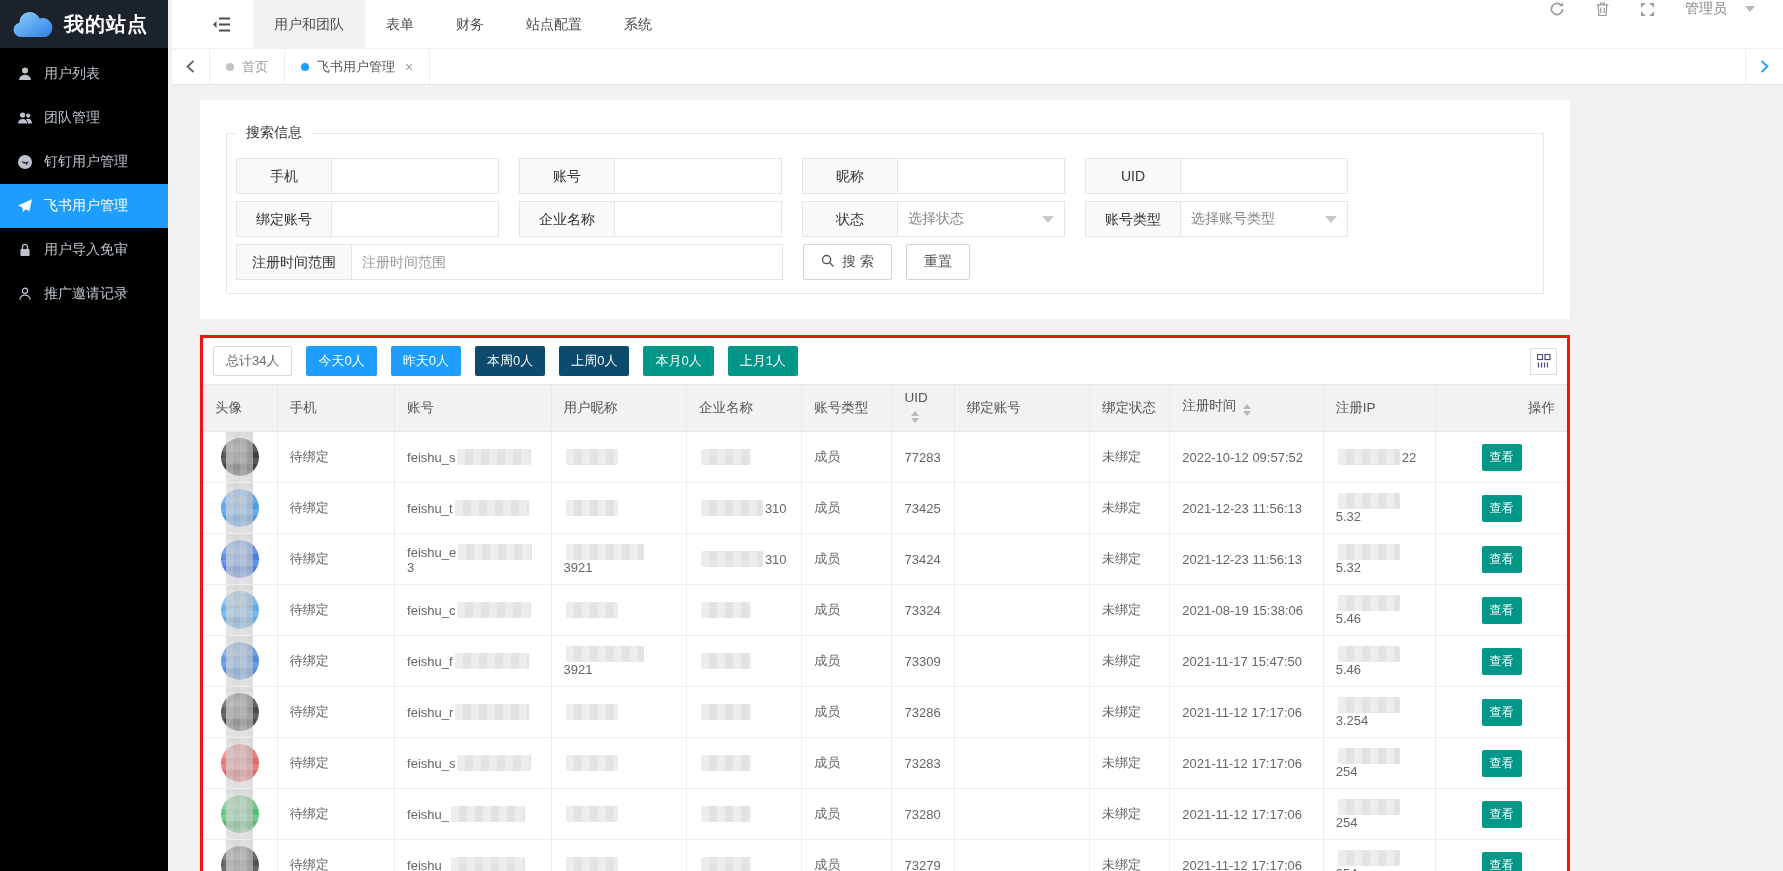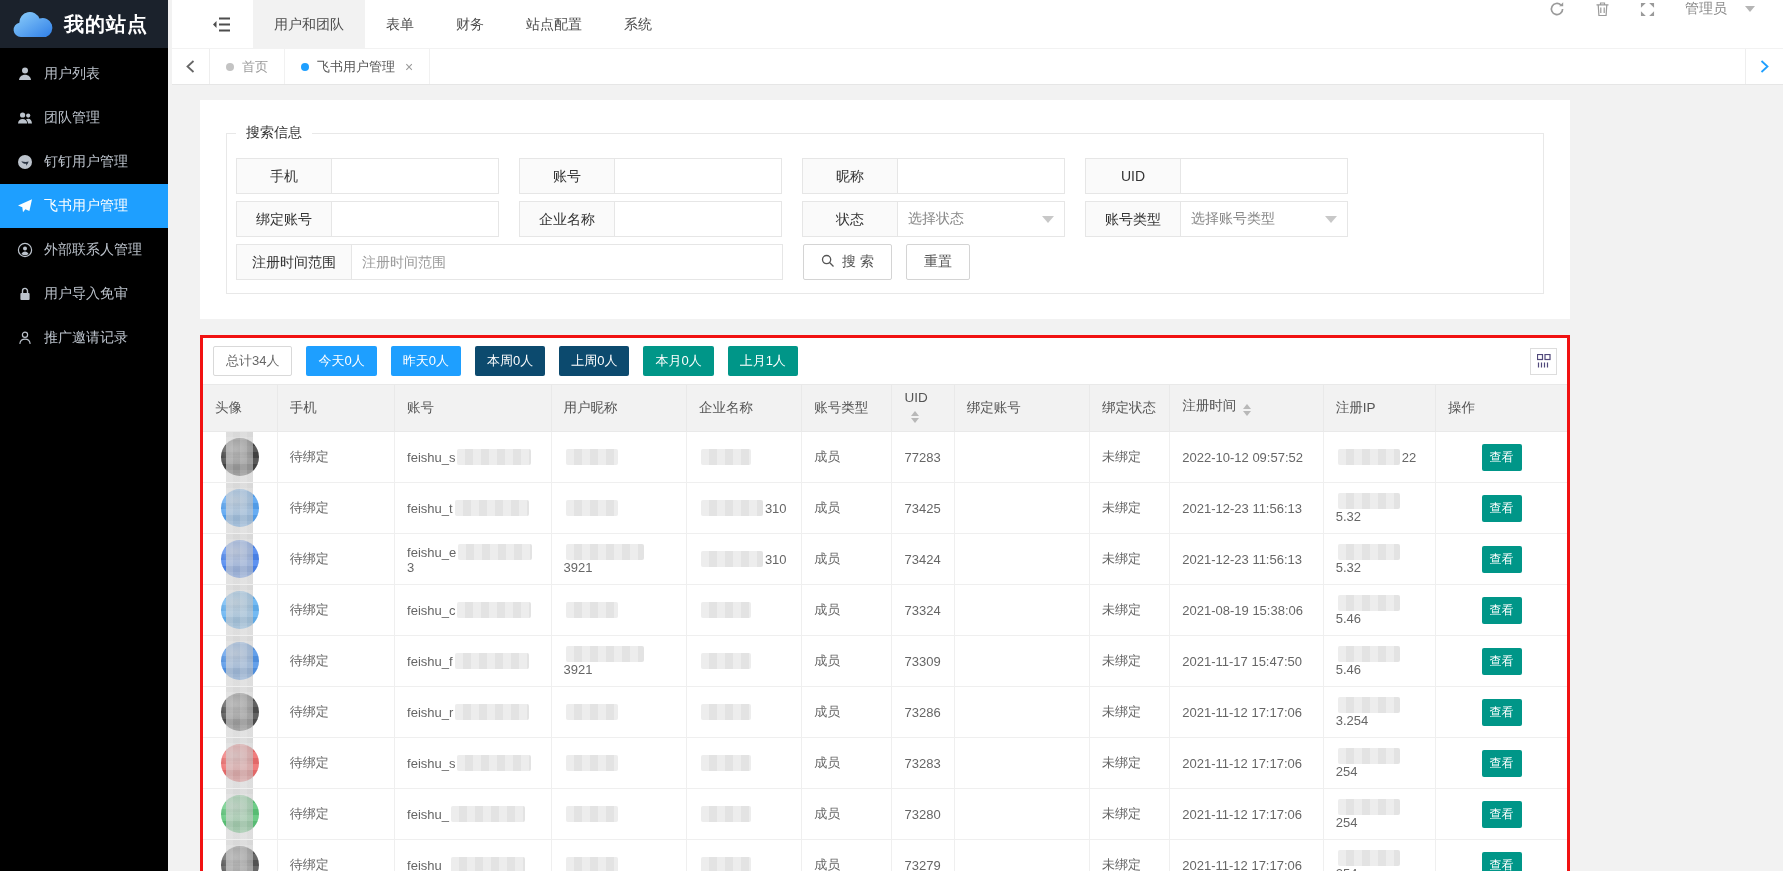--- a/index.html
+++ b/index.html
@@ -76,21 +76,21 @@
   .badge.green { background:#009688; }
   .col-btn { margin-left:auto; width:27px; height:27px; border:1px solid #ddd; background:#fff;
     display:flex; align-items:center; justify-content:center; cursor:pointer; }
   table { width:100%; border-collapse:collapse; table-layout:fixed; font-size:13px; color:#666; }
   th { background:#f2f2f2; font-weight:normal; color:#555; text-align:left; height:47px;
     padding:0 12px; border:1px solid #e9e9e9; font-size:13.5px; }
   td { background:#fff; height:50px; padding:0 12px; border:1px solid #efefef; }
   th:first-child, td:first-child { border-left:none; }
   th:last-child, td:last-child { border-right:none; text-align:center; }
   tr:last-child td { border-bottom:none; }
-  th.center { text-align:left; }
+  th.center { text-align:right; }
   .sort { display:inline-flex; flex-direction:column; gap:2px; margin-left:7px; vertical-align:1px; cursor:pointer; }
   .sort i { display:block; width:0; height:0; border:4px solid transparent; }
   .sort .up { border-bottom:5px solid #b8b8b8; }
   .sort .down { border-top:5px solid #b8b8b8; }
   .ava-td { padding:0; position:relative; }
   .ava { display:block; width:38px; height:38px; border-radius:50%; margin:6px auto; position:relative;
     background-image:radial-gradient(circle at 38% 30%, rgba(255,255,255,.45), rgba(255,255,255,0) 50%),
       repeating-linear-gradient(0deg, rgba(255,255,255,.10) 0 6px, rgba(0,0,0,.05) 6px 12px); }
   .band { position:absolute; left:23px; top:0; width:27px; height:100%;
     background:repeating-linear-gradient(90deg, rgba(206,206,206,.50) 0 7px, rgba(188,188,188,.42) 7px 14px),
@@ -148,30 +148,20 @@
         </span>
         <span>钉钉用户管理</span>
       </div>
       <div class="side-item active">
         <span class="icn">
           <svg viewBox="0 0 16 16">
             <path d="M15 1.2 1 7.4l4.3 1.9.7 5 2.4-3.1 4 1.9z"></path>
           </svg>
         </span>
         <span>飞书用户管理</span>
-      </div>
-      <div class="side-item">
-        <span class="icn">
-          <svg viewBox="0 0 16 16">
-            <circle cx="8" cy="8" r="6.6" fill="none" stroke="currentColor" stroke-width="1.2"></circle>
-            <circle cx="8" cy="6.4" r="2"></circle>
-            <path d="M4.4 12.1c.7-1.7 2-2.6 3.6-2.6s2.9.9 3.6 2.6a6.6 6.6 0 0 1-7.2 0z"></path>
-          </svg>
-        </span>
-        <span>外部联系人管理</span>
       </div>
       <div class="side-item">
         <span class="icn">
           <svg viewBox="0 0 16 16">
             <rect x="3.4" y="7" width="9.2" height="7" rx="1"></rect>
             <path d="M5.5 7V4.9a2.5 2.5 0 0 1 5 0V7" fill="none" stroke="currentColor" stroke-width="1.4"></path>
           </svg>
         </span>
         <span>用户导入免审</span>
       </div>

